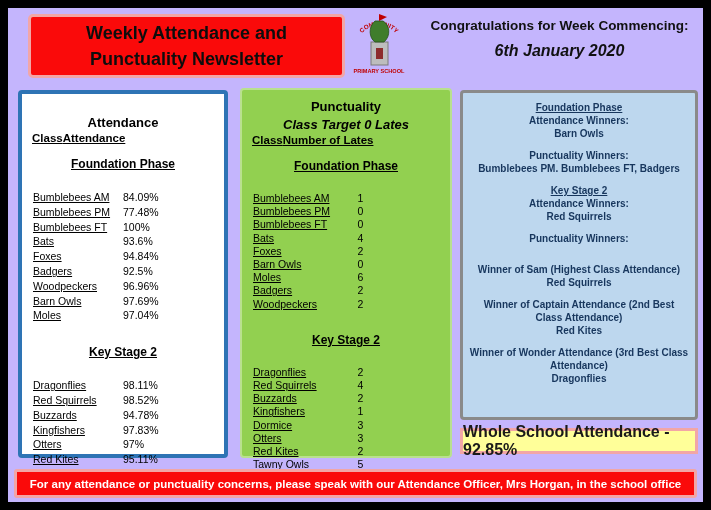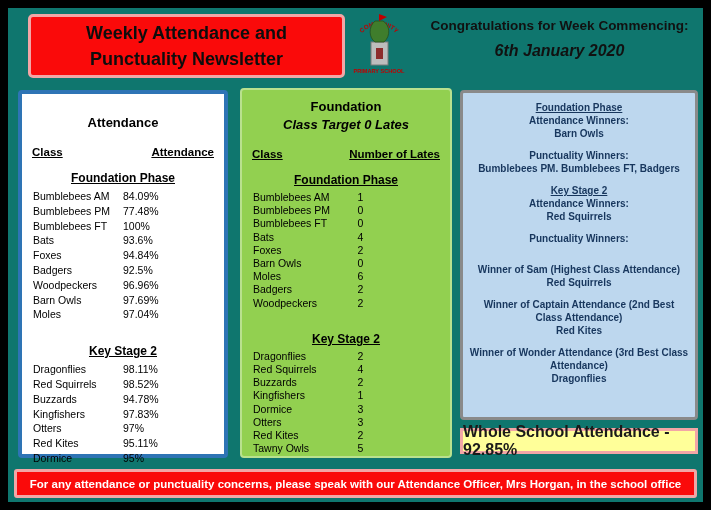--- a/index.html
+++ b/index.html
@@ -1,18 +1,18 @@
 <!DOCTYPE html>
 <html style="--banner-red: #fa0a0a; --pink-border: #f2a6a6; --attendance-border-blue: #2e74b5; --punctuality-green: #92d050; --winners-blue: #bdd7ee; --winners-border-gray: #8a8a8a; --whole-school-yellow: #ffff99; --navy-text: #17365d;"><head>
 <meta charset="utf-8">
 <style>
   html,body{margin:0;padding:0;background:#e9e9e9;}
   *{box-sizing:border-box;font-family:"Liberation Sans",sans-serif;}
   .page{
-    position:relative;width:711px;height:510px;background:#0f766e;
+    position:relative;width:711px;height:510px;background:#c4b5fd;
     border:8px solid #000;overflow:hidden;
   }
   
   .title-box{
     position:absolute;left:20px;top:6px;width:317px;height:64px;
     background:var(--banner-red,#fa0a0a);border:3px solid var(--pink-border,#f2a6a6);
     border-radius:5px;display:flex;flex-direction:column;justify-content:center;
     text-align:center;color:#0d0d0d;font-weight:bold;font-size:18px;line-height:26px;
   }
   .logo{position:absolute;left:342px;top:4px;width:58px;height:66px;}
@@ -31,27 +31,27 @@
     border:2px solid #b9e18e;padding:8px 8px;
   }
   .winners{
     left:452px;top:82px;width:238px;height:330px;
     background:var(--winners-blue,#bdd7ee);
     border:3px solid var(--winners-border-gray,#8a8a8a);
     padding:8px 6px;text-align:center;color:var(--navy-text,#17365d);
   }
   .p-title{text-align:center;font-weight:bold;font-size:13px;line-height:18px;color:#000;}
   .p-title.italic{font-style:italic;}
-  .cols-head{display:flex;justify-content:space-between;margin-top:14px;padding:0 2px;
+  .cols-head{display:flex;padding:0 2px;
     font-weight:bold;font-size:11.5px;color:#000;}
   .cols-head span{text-decoration:underline;}
   .sec-head{text-align:center;font-weight:bold;font-size:12px;color:#000;
     text-decoration:underline;margin-top:13px;margin-bottom:2px;}
   .sec-head.gap{margin-top:22px;}
-  .rows{margin-top:4px;}
+  .rows{margin-top:19px;text-decoration:underline;}
   .row{position:relative;font-size:10.5px;color:#000;padding-left:3px;}
   .attendance .row{line-height:14.8px;}
   .punctuality .row{line-height:13.2px;}
   .row .val{position:absolute;left:50%;}
   .punctuality .row .val{left:56%;}
   
   .wline{font-size:10px;line-height:13px;font-weight:bold;}
   .wline.heading{text-decoration:underline;}
   .wline.name{font-weight:600;}
   .wline.spacer{height:9px;}
@@ -194,21 +194,21 @@
         </div>
 
         <div class="row">
           <span class="cls">Tawny Owls</span>
           <span class="val">92.19%</span>
         </div>
       </div>
   </section>
 
   <section class="panel punctuality">
-    <div class="p-title">Foundation</div>
+    <div class="p-title">Punctuality</div>
     <div class="p-title italic">Class Target 0 Lates</div>
     <div class="cols-head">
       <span>Class</span>
       <span>Number of Lates</span>
     </div>
     <div class="sec-head">Foundation Phase</div>
     <div class="rows">
 
         <div class="row">
           <span class="cls">Bumblebees AM</span>

